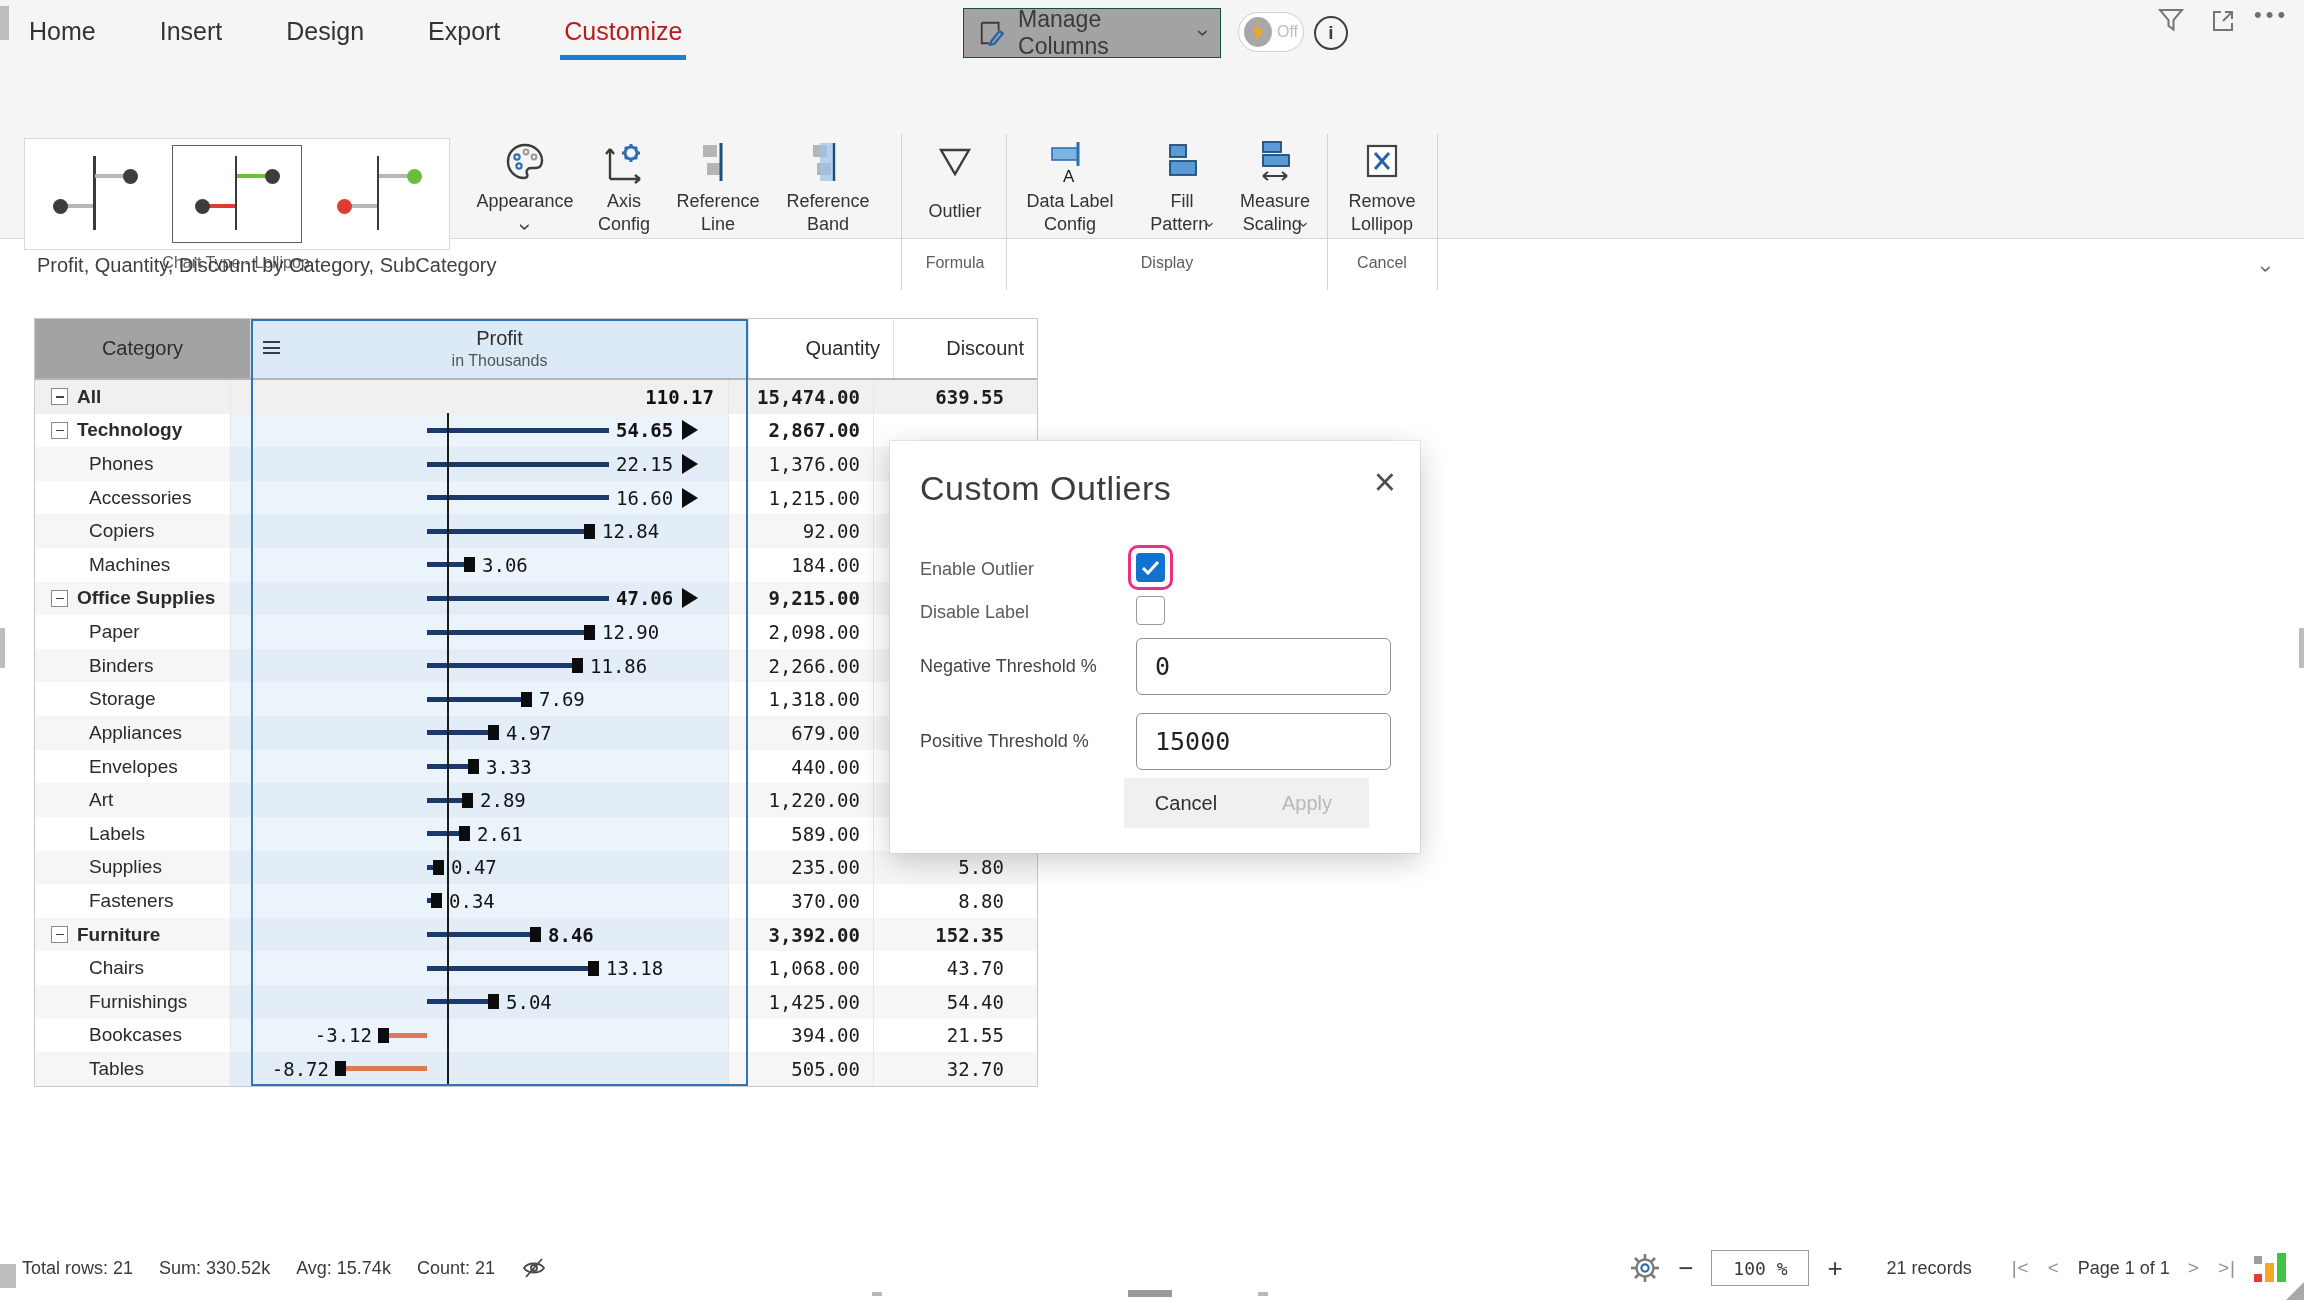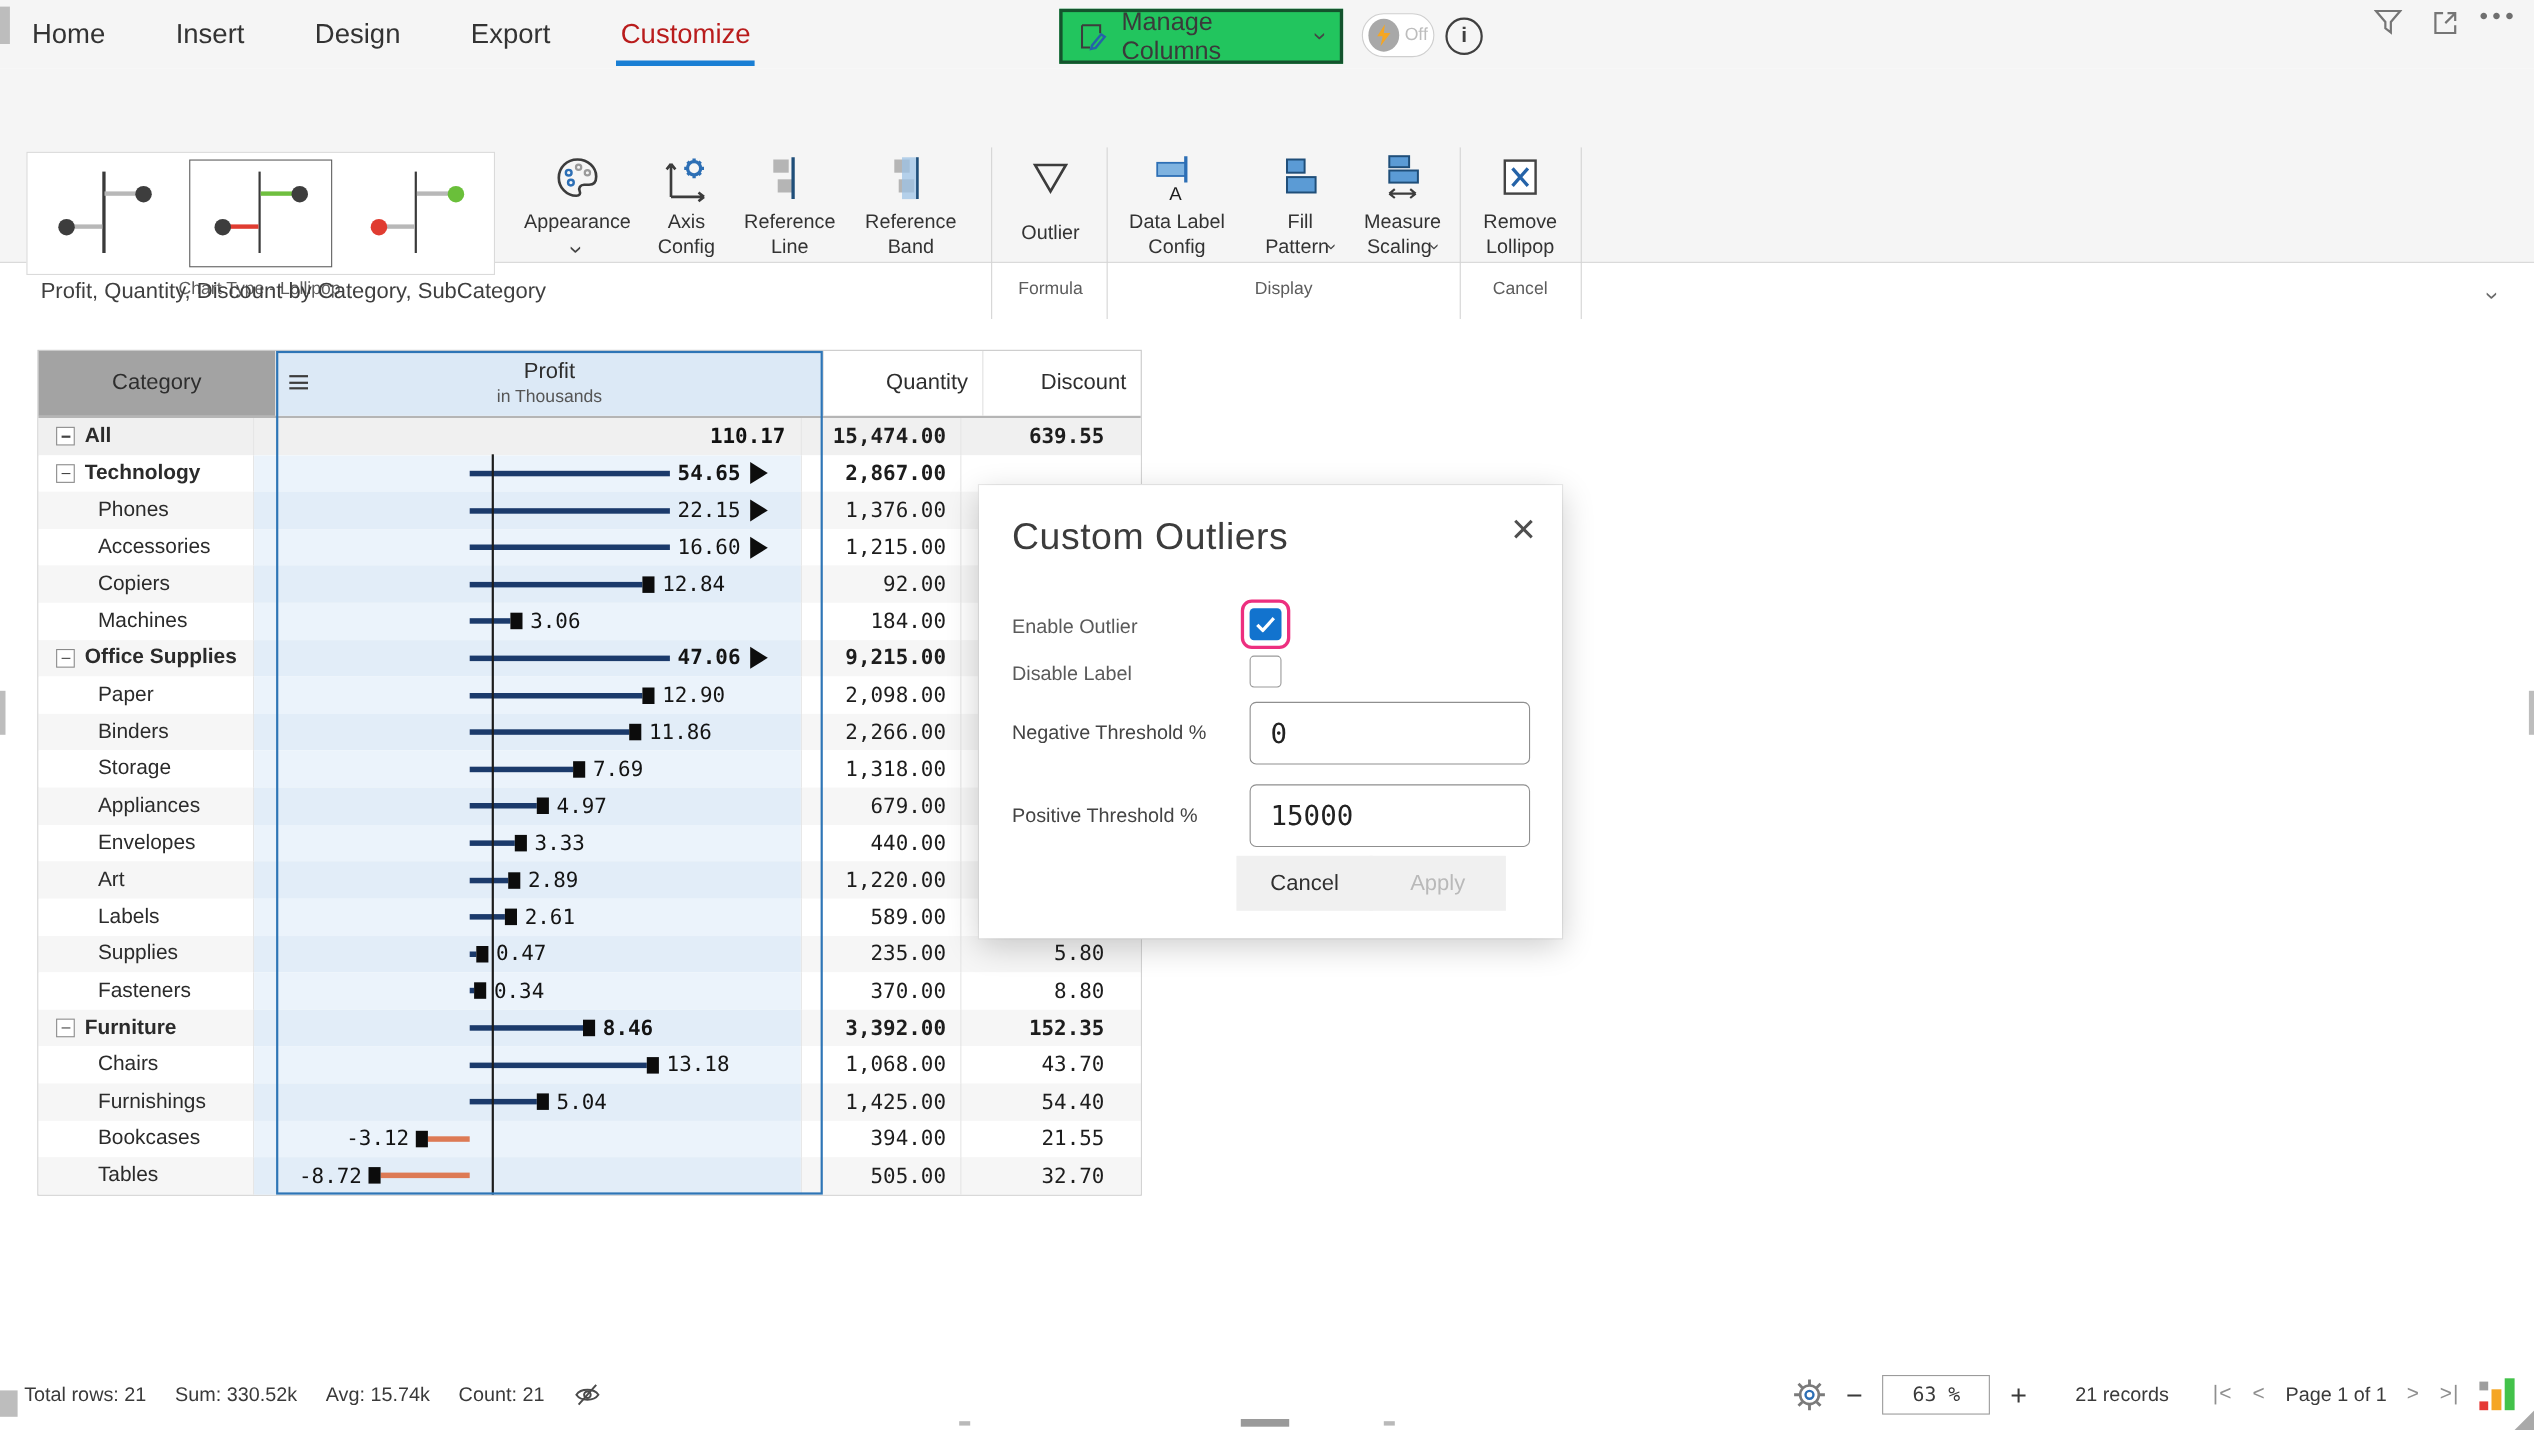--- a/index.html
+++ b/index.html
@@ -8,22 +8,22 @@
   .mono{font-family:"DejaVu Sans Mono",monospace;}
 
   
   .topbar{position:absolute;left:0;top:0;width:2304px;height:62px;background:#f5f5f5;}
   .tabs{position:absolute;left:25px;top:0;height:62px;display:flex;align-items:center;gap:56px;}
   .tab{font-size:25px;color:#333;padding:14px 4px;cursor:pointer;}
   .tab.active{color:#b91c1c;border-bottom:5px solid #1a7fd4;padding-bottom:9px;}
   .ribbon{position:absolute;left:0;top:62px;width:2304px;height:176px;background:#f5f5f5;
           border-bottom:1px solid #d8d8d8;}
 
-  .mc-btn{position:absolute;left:963px;top:8px;width:258px;height:50px;background:#22c55e;
-          border:3px solid #14532d;display:flex;align-items:center;gap:12px;padding:0 14px;box-sizing:border-box;}
+  .mc-btn{position:absolute;left:963px;top:8px;width:258px;height:50px;background:#a3a3a3;
+          border:1px solid #14532d;display:flex;align-items:center;gap:12px;padding:0 14px;box-sizing:border-box;}
   .mc-btn .lbl{font-size:23px;color:#3a3a3a;}
   .chev{display:inline-block;transform:rotate(90deg);font-size:22px;color:#444;line-height:1;}
   .toggle{position:absolute;left:1238px;top:12px;width:66px;height:40px;border:1.5px solid #cfcfcf;
           border-radius:20px;background:#fff;display:flex;align-items:center;padding:0 5px;box-sizing:border-box;gap:5px;}
   .tog-circle{width:30px;height:30px;border-radius:50%;background:#a8a8a8;display:flex;align-items:center;justify-content:center;}
   .tog-off{font-size:16px;color:#bdbdbd;}
   .info-circ{position:absolute;left:1314px;top:16px;width:30px;height:30px;border:2.5px solid #3f3f3f;border-radius:50%;
              display:flex;align-items:center;justify-content:center;font-size:19px;color:#3f3f3f;font-weight:bold;}
 
   .vh-icon{position:absolute;top:8px;width:26px;height:26px;color:#757575;}
@@ -779,21 +779,21 @@
             <line x1="15" y1="24" x2="15" y2="29"></line>
           <line x1="1" y1="15" x2="6" y2="15"></line>
             <line x1="24" y1="15" x2="29" y2="15"></line>
           <line x1="5" y1="5" x2="8.5" y2="8.5"></line>
             <line x1="21.5" y1="21.5" x2="25" y2="25"></line>
           <line x1="25" y1="5" x2="21.5" y2="8.5"></line>
             <line x1="8.5" y1="21.5" x2="5" y2="25"></line>
         </g>
       </svg>
       <span class="plusminus">−</span>
-      <div class="zoombox mono">63 %</div>
+      <div class="zoombox mono">100 %</div>
       <span class="plusminus">+</span>
       <span style="margin-left:26px">21 records</span>
       <span class="pgch" style="margin-left:22px">|&lt;</span>
       <span class="pgch">&lt;</span>
       <span>Page 1 of 1</span>
       <span class="pgch">&gt;</span>
       <span class="pgch">&gt;|</span>
       <div class="logo">
         <div style="left:0;top:6px;width:8px;height:8px;background:#9e9e9e"></div>
         <div style="left:0;top:24px;width:8px;height:8px;background:#e53935"></div>

